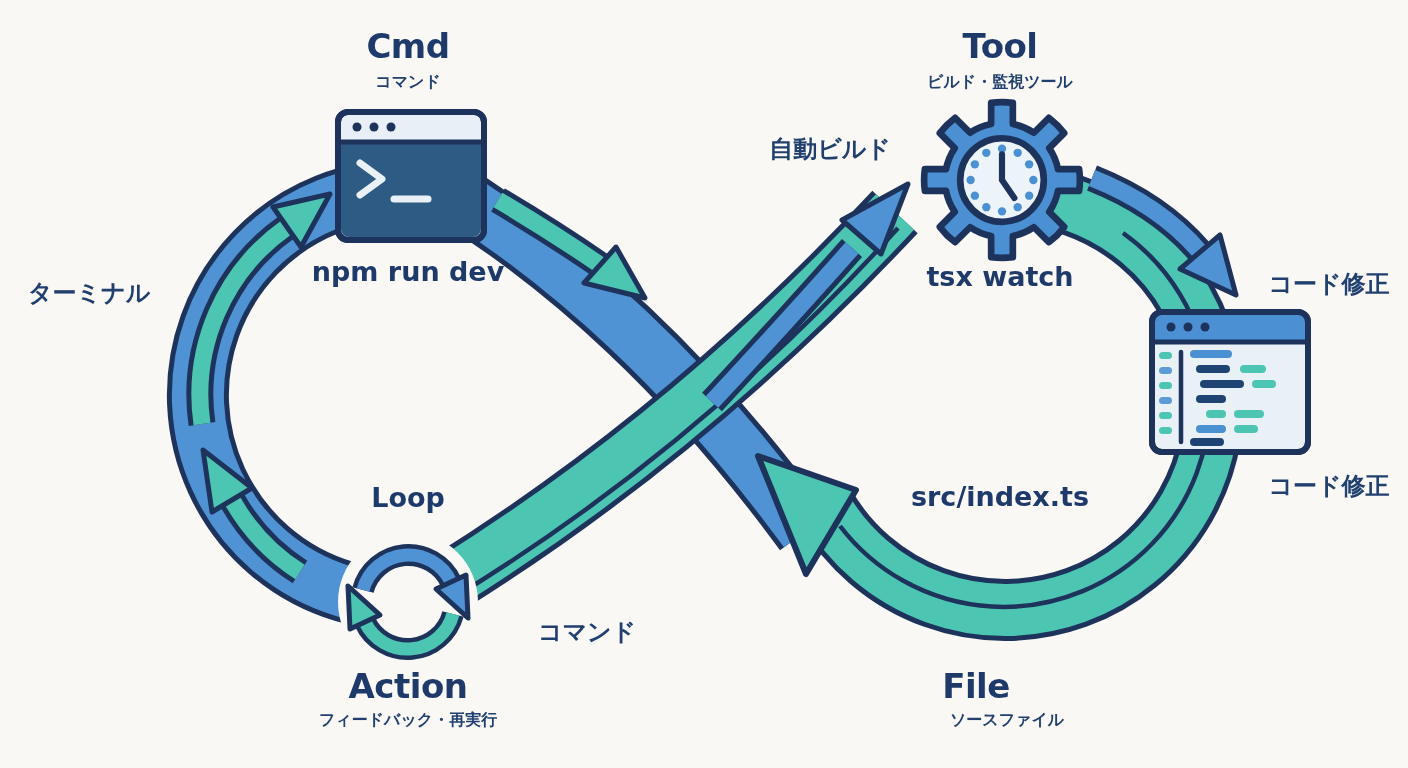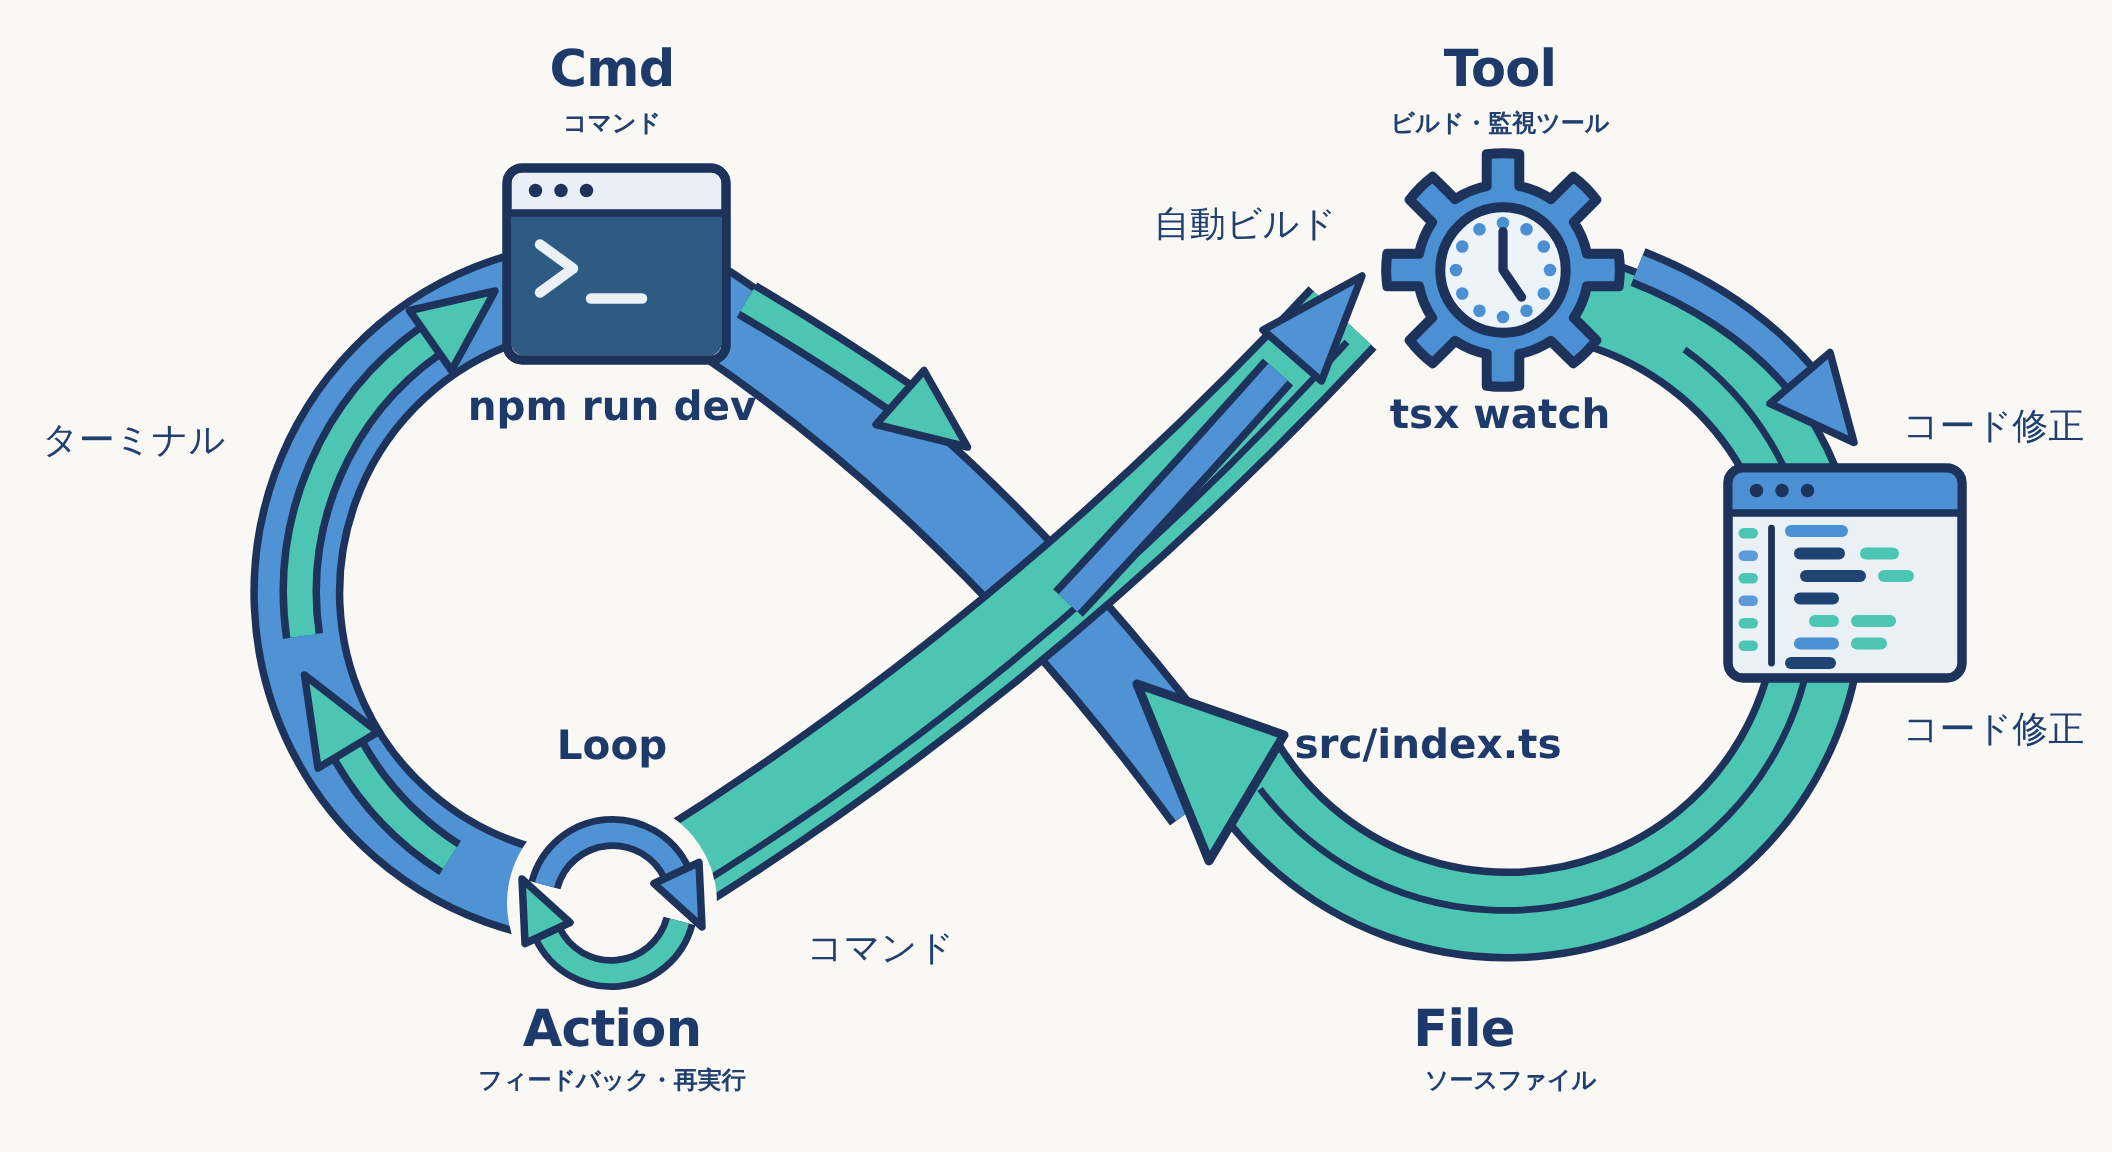--- a/index.html
+++ b/index.html
@@ -12,21 +12,21 @@
   .stage svg{position:absolute;left:0;top:0;}
   .lbl{
     position:absolute;color:#21406f;white-space:nowrap;
     transform:translateX(-50%);
     font-family:"DejaVu Sans","Liberation Sans",sans-serif;
   }
   .lbl.left{transform:none;}
   .title{font-size:34px;font-weight:bold;letter-spacing:-0.5px;color:#1d3a6b;}
   .subtitle{font-size:16px;font-weight:700;}
   .code{font-size:27px;font-weight:bold;color:#1d3a6b;}
-  .edge{font-size:24px;font-weight:400;}
+  .edge{font-size:24px;font-weight:700;}
 </style>
 </head>
 <body>
 
 <div class="stage">
 
   <svg width="1408" height="768" viewBox="0 0 1408 768">
 
     <g>
 
@@ -168,21 +168,21 @@
   <div class="lbl edge left" style="left:28px;  top:277px;">ターミナル</div>
 
   <div class="lbl title" style="left:1000px; top:26px;">Tool</div>
   <div class="lbl code" style="left:1000px; top:261px;">tsx watch</div>
   <div class="lbl subtitle" style="left:1000px; top:72px;">ビルド・監視ツール</div>
   <div class="lbl edge" style="left:830px;  top:133px;">自動ビルド</div>
 
   <div class="lbl edge" style="left:1329px; top:268px;">コード修正</div>
   <div class="lbl edge" style="left:1329px; top:470px;">コード修正</div>
 
-  <div class="lbl code" style="left:952px; top:481px;">src/index.ts</div>
+  <div class="lbl code" style="left:1000px; top:481px;">src/index.ts</div>
   <div class="lbl title" style="left:964px; top:666px;margin-left:12px;">File</div>
   <div class="lbl subtitle" style="left:1007px; top:710px;">ソースファイル</div>
 
   <div class="lbl code" style="left:408px;  top:482px;">Loop</div>
   <div class="lbl edge" style="left:587px;  top:616px;">コマンド</div>
   <div class="lbl title" style="left:408px;  top:666px;">Action</div>
   <div class="lbl subtitle" style="left:408px;  top:710px;">フィードバック・再実行</div>
 
 </div>
 

